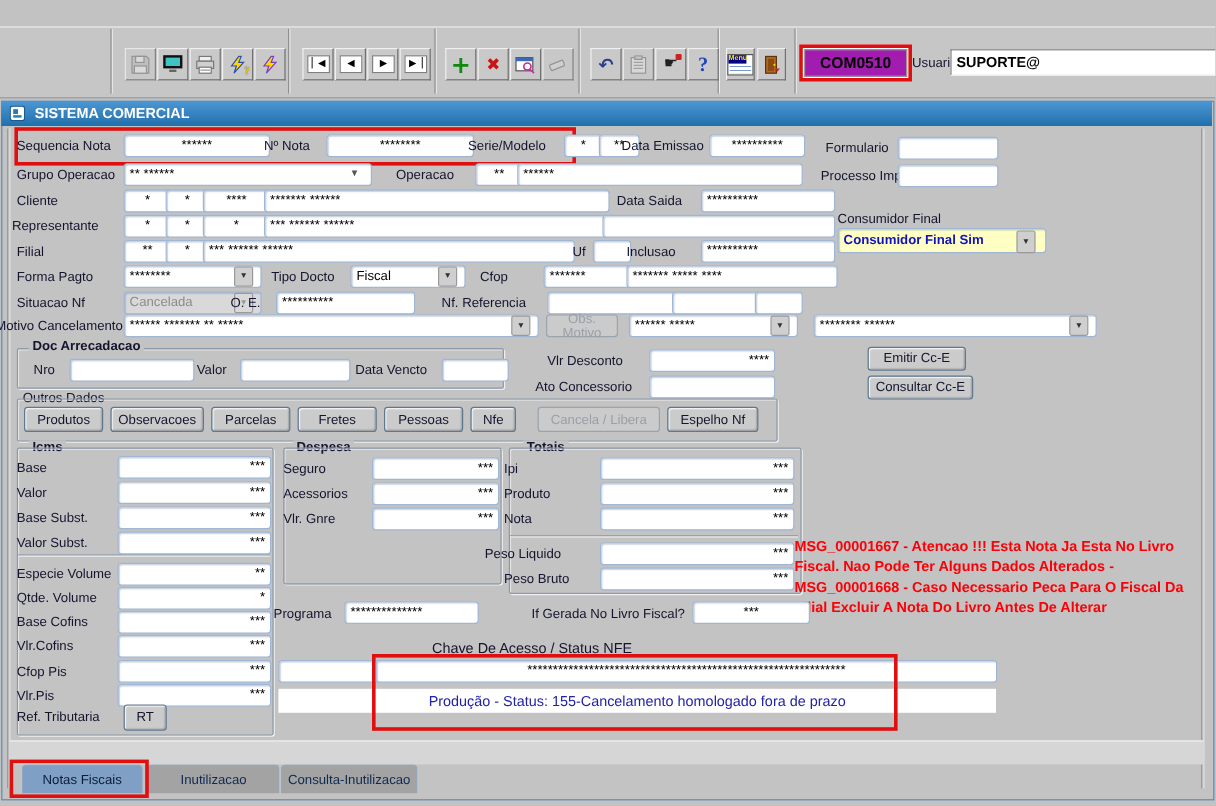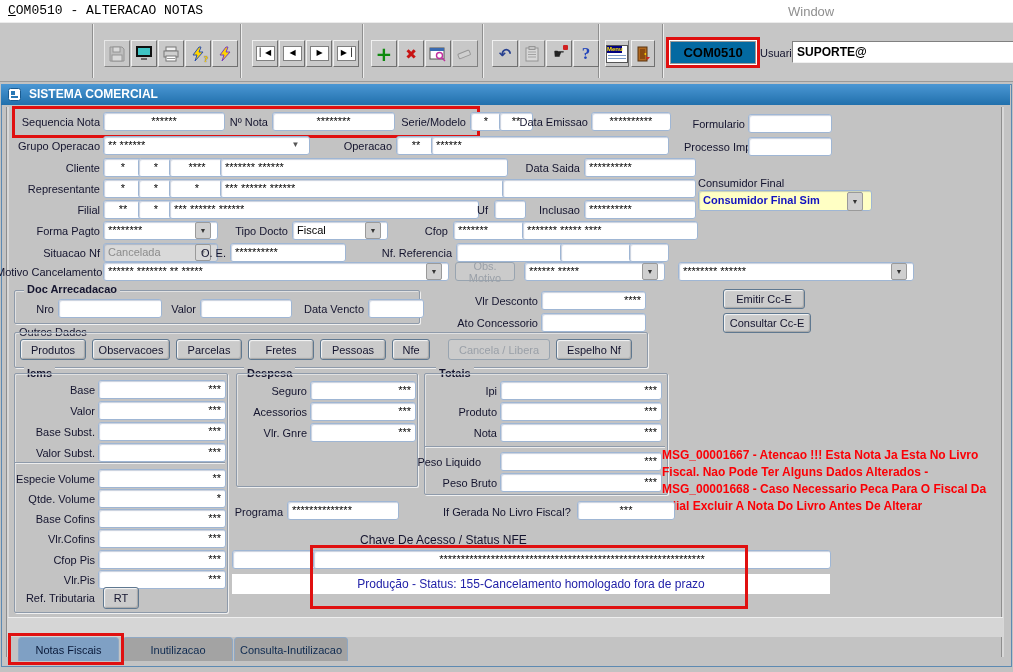--- a/index.html
+++ b/index.html
@@ -29,35 +29,35 @@
   .red-dot { position:absolute; right:3px; top:4px; width:5px; height:5px; background:#d02020; border-radius:1px; }
   .mini-q { position:absolute; right:2px; bottom:2px; font:bold 9px "Liberation Serif",serif; color:#ffd400; text-shadow:0 0 1px #224; }
   .menu-ico { width:21px; height:16px; background:#fff; border:1px solid #555; position:relative; }
   .menu-ico .mtop { position:absolute; left:0; top:0; width:15px; height:7px; background:#000080;
                     color:#ffe400; font:bold 6px "Liberation Sans",sans-serif; line-height:7px; text-align:center; }
   .menu-ico .mlines { position:absolute; left:1px; right:1px; bottom:1px; height:6px;
                       background:repeating-linear-gradient(#7a9ac8 0 1px,#fff 1px 3px); }
 
   .com-frame { position:absolute; left:666px; top:37px; width:88px; height:25px; border:3px solid #e01010; background:#fff; }
   .com-field { position:absolute; left:1px; top:1px; right:1px; bottom:1px; border:1px solid #9a9a9a;
-               font:bold 13px "Liberation Sans",sans-serif; text-align:center; line-height:22px; color:#000; background:#0369a1; }
+               font:bold 13px "Liberation Sans",sans-serif; text-align:center; line-height:22px; color:#000; background:#a21caf; }
   .usr-lbl { position:absolute; left:760px; top:47px; font-size:11px; color:#14142e; }
   .usr-fld { position:absolute; left:792px; top:41px; width:214px; height:20px; background:#fff;
              border:1px solid; border-color:#808080 #f0f0f0 #f0f0f0 #808080;
              font:bold 12px "Liberation Sans",sans-serif; line-height:20px; padding:0 4px; color:#000; }
 
   
   .formwin  { position:absolute; left:1px; top:84px; width:1009px; height:581px; background:#c3c3c3; border:1px solid #5d8ab2; }
   .formtitle{ position:absolute; left:1px; top:84px; width:1009px; height:21px;
               background:linear-gradient(#4b97d4,#2170ac); color:#fff; font-weight:bold; font-size:12px; line-height:21px; }
   .formtitle .ttl { position:absolute; left:28px; top:0; }
   .frameline { position:absolute; width:2px; background:#d8d8d8; border-left:1px solid #8e8e8e; }
 
   
-  .lblr { position:absolute; font-size:11px; color:#14142e; white-space:nowrap; text-align:right; }
+  .lblr { position:absolute; font-size:11px; color:#14142e; white-space:nowrap; text-align:left; }
   .lbll { position:absolute; font-size:11px; color:#14142e; white-space:nowrap; }
   .fld  { position:absolute; height:17px; background:#fff; border:1px solid #9fb6d4; border-radius:3px;
           font-size:11px; color:#000; line-height:17px; padding:0 4px; white-space:nowrap; overflow:hidden;
           box-shadow:inset 1px 1px 1px rgba(110,130,165,.38); }
   .ctr { text-align:center; }  .rgt { text-align:right; }
   .fld.dis { background:#d9d9d9; color:#8c8c8c; }
   .arr { position:absolute; right:1px; top:1px; bottom:1px; width:15px; background:#cfcfcf;
          border:1px solid #9a9a9a; border-radius:2px; display:flex; align-items:center; justify-content:center;
          font-size:7px; color:#333; }
   .arr.flat { background:transparent; border:none; color:#555; font-size:8px; }
@@ -82,24 +82,20 @@
   .tab { position:absolute; top:637px; height:23px; border-radius:4px 4px 0 0; font-size:11px;
          display:flex; align-items:center; justify-content:center; border:1px solid #8fa8c4; border-bottom:none; }
   .tab.active   { background:#7fa0c4; color:#0a1a3a; }
   .tab.inactive { background:#a3a3a3; color:#0e2a50; }
 </style>
 </head>
 <body>
 
 <div id="screen">
 
-  <div class="titlestrip">
-    <div class="app-title"><span class="u">C</span><span>OM0510 - ALTERACAO NOTAS</span></div>
-    <div class="menu-window">Window</div>
-  </div>
 
   <div class="toolbar"></div>
   <div class="tsep" style="left:92px"></div>
   <div class="tsep" style="left:240px"></div>
   <div class="tsep" style="left:362px"></div>
   <div class="tsep" style="left:482px"></div>
   <div class="tsep" style="left:598px"></div>
   <div class="tsep" style="left:662px"></div>
 
   <button class="tbtn dis" style="left:104px">

